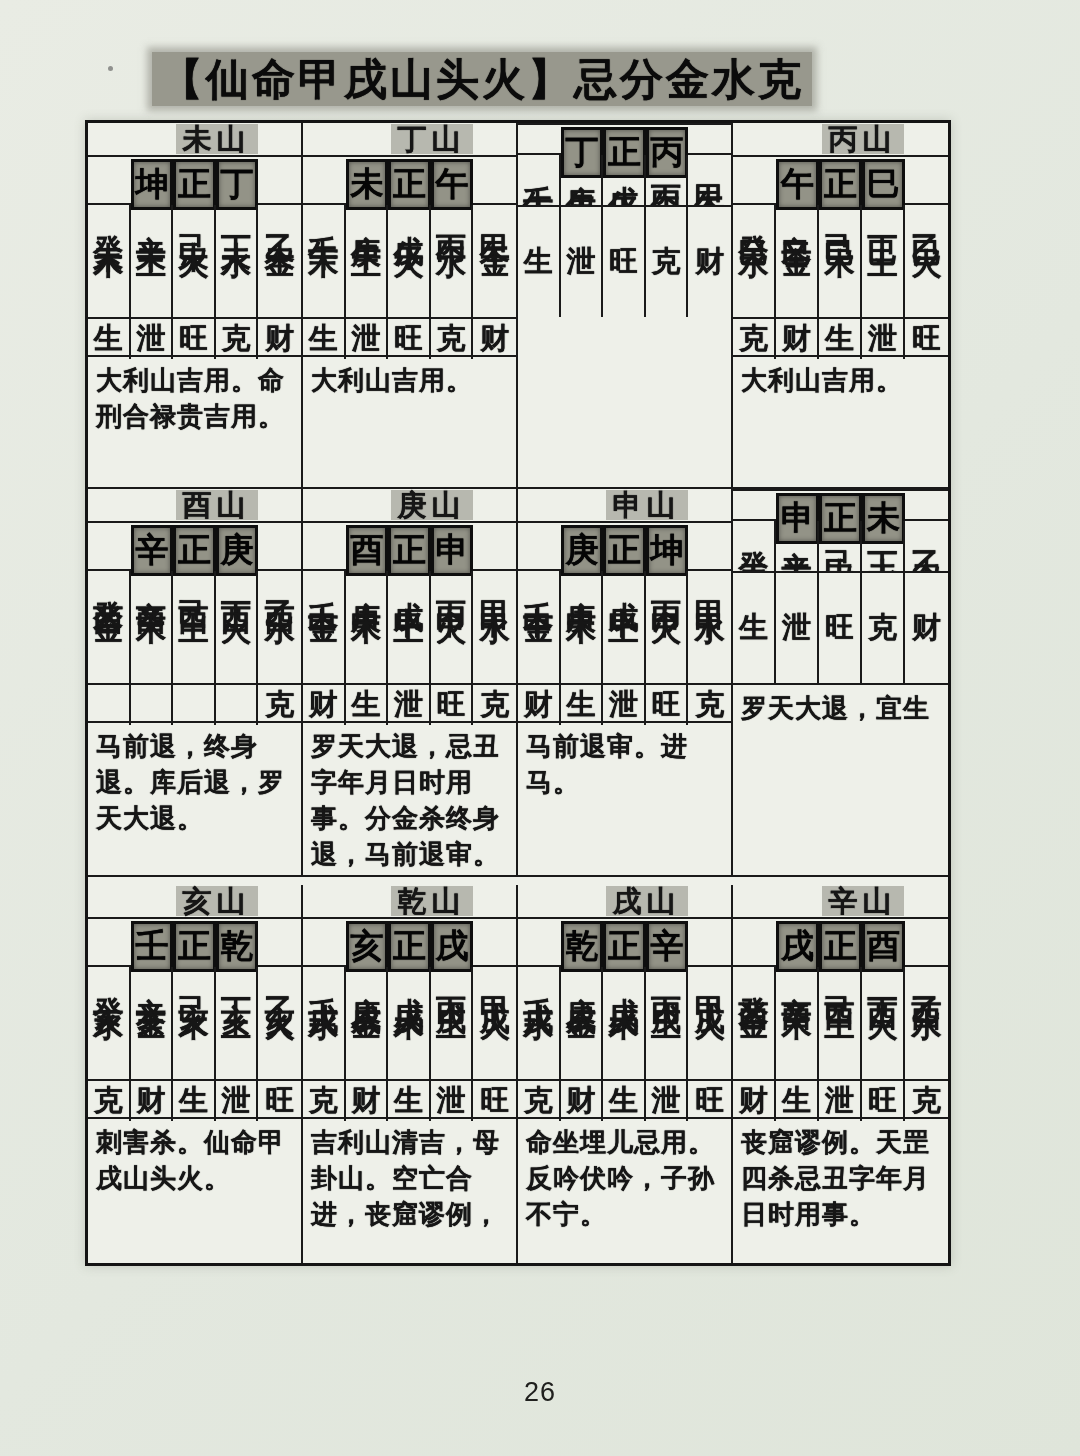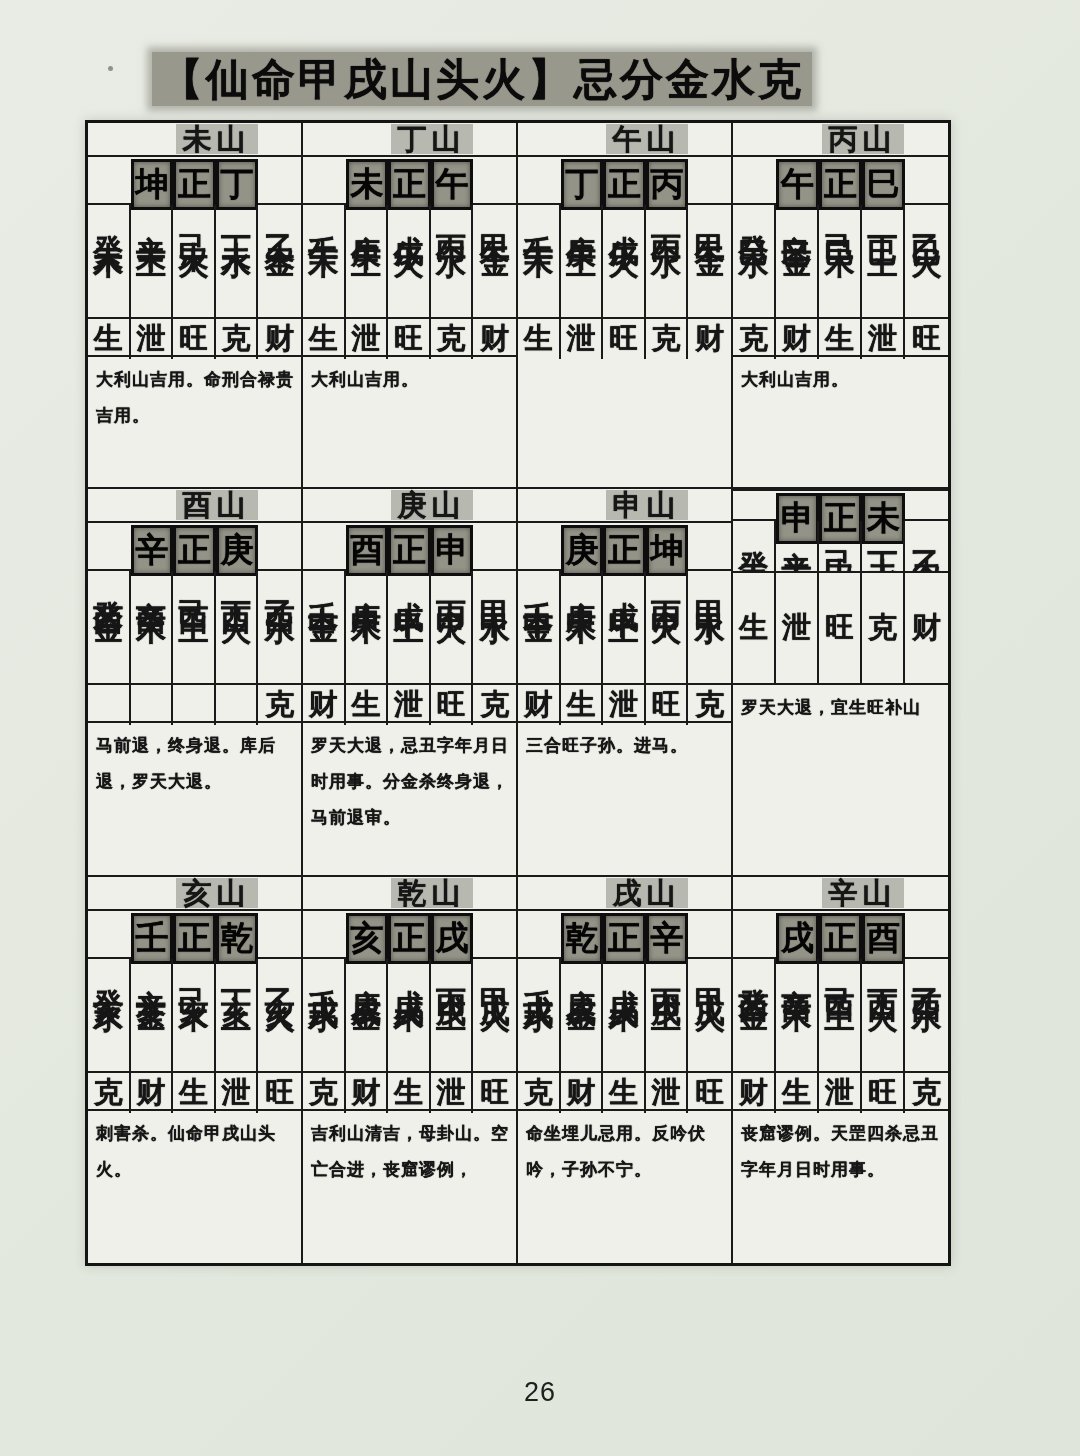--- a/index.html
+++ b/index.html
@@ -34,21 +34,21 @@
     box-shadow:0 0 10px rgba(90,100,85,.25);
   }
   .section{
     display:grid;
     grid-template-rows:32px 50px 112px 38px 1fr;
     border-right:2px solid #1a1a1a;
     border-bottom:2px solid #1a1a1a;
     min-width:0;
   }
   .section:nth-child(4n){border-right:none;}
-  .section:nth-child(n+9){border-bottom:none;}
+  .section:nth-child(n+9){border-bottom:none;margin-top:8px;}
 
   .sec-header{display:flex;align-items:center;justify-content:center;padding-left:44px;}
   .sec-header .smudge{
     font-size:29px;font-weight:bold;letter-spacing:5px;
     background:rgba(138,138,128,.55);
     padding:0 7px;line-height:30px;
     text-shadow:0 0 1px #000;
   }
 
   .sub-row{
@@ -89,21 +89,21 @@
     border-right:2px solid #1a1a1a;
     display:flex;align-items:center;justify-content:center;
     font-size:29px;font-weight:bold;min-width:0;
     text-shadow:0 0 1px #000;
   }
   .status-cell:last-child{border-right:none;}
 
   .comment{
     border-top:2px solid #1a1a1a;
     padding:5px 7px 0 8px;
-    font-size:17px;font-weight:bold;
+    font-size:26px;font-weight:bold;
     line-height:36px;letter-spacing:1px;
     overflow:hidden;
     text-shadow:0 0 1px #000;
   }
 
   .pagenum{
     position:absolute;left:0;bottom:48px;width:100%;
     text-align:center;font-size:27px;color:#20201e;letter-spacing:1px;
   }
   .speck{position:absolute;left:108px;top:66px;width:5px;height:5px;background:#555;border-radius:50%;opacity:.6;}
@@ -189,23 +189,20 @@
       <div class="status-cell">生</div>
       <div class="status-cell">泄</div>
       <div class="status-cell">旺</div>
       <div class="status-cell">克</div>
       <div class="status-cell">财</div>
     </div>
     <div class="comment">大利山吉用。</div>
   </div>
 
   <div class="section">
-    <div class="sec-header">
-      <span class="smudge">午山</span>
-    </div>
     <div class="sub-row">
       <div class="sub-cell"></div>
       <div class="sub-cell hl">丁</div>
       <div class="sub-cell hl">正</div>
       <div class="sub-cell hl">丙</div>
       <div class="sub-cell"></div>
     </div>
     <div class="main-row">
       <div class="main-cell">
             <span class="vchars">壬午木</span>
@@ -374,21 +371,21 @@
             <span class="vchars">甲申水</span>
           </div>
     </div>
     <div class="status-row">
       <div class="status-cell">财</div>
       <div class="status-cell">生</div>
       <div class="status-cell">泄</div>
       <div class="status-cell">旺</div>
       <div class="status-cell">克</div>
     </div>
-    <div class="comment">三合旺子孙。进马。</div>
+    <div class="comment">马前退审。进马。</div>
   </div>
 
   <div class="section">
     <div class="sub-row">
       <div class="sub-cell"></div>
       <div class="sub-cell hl">申</div>
       <div class="sub-cell hl">正</div>
       <div class="sub-cell hl">未</div>
       <div class="sub-cell"></div>
     </div>

